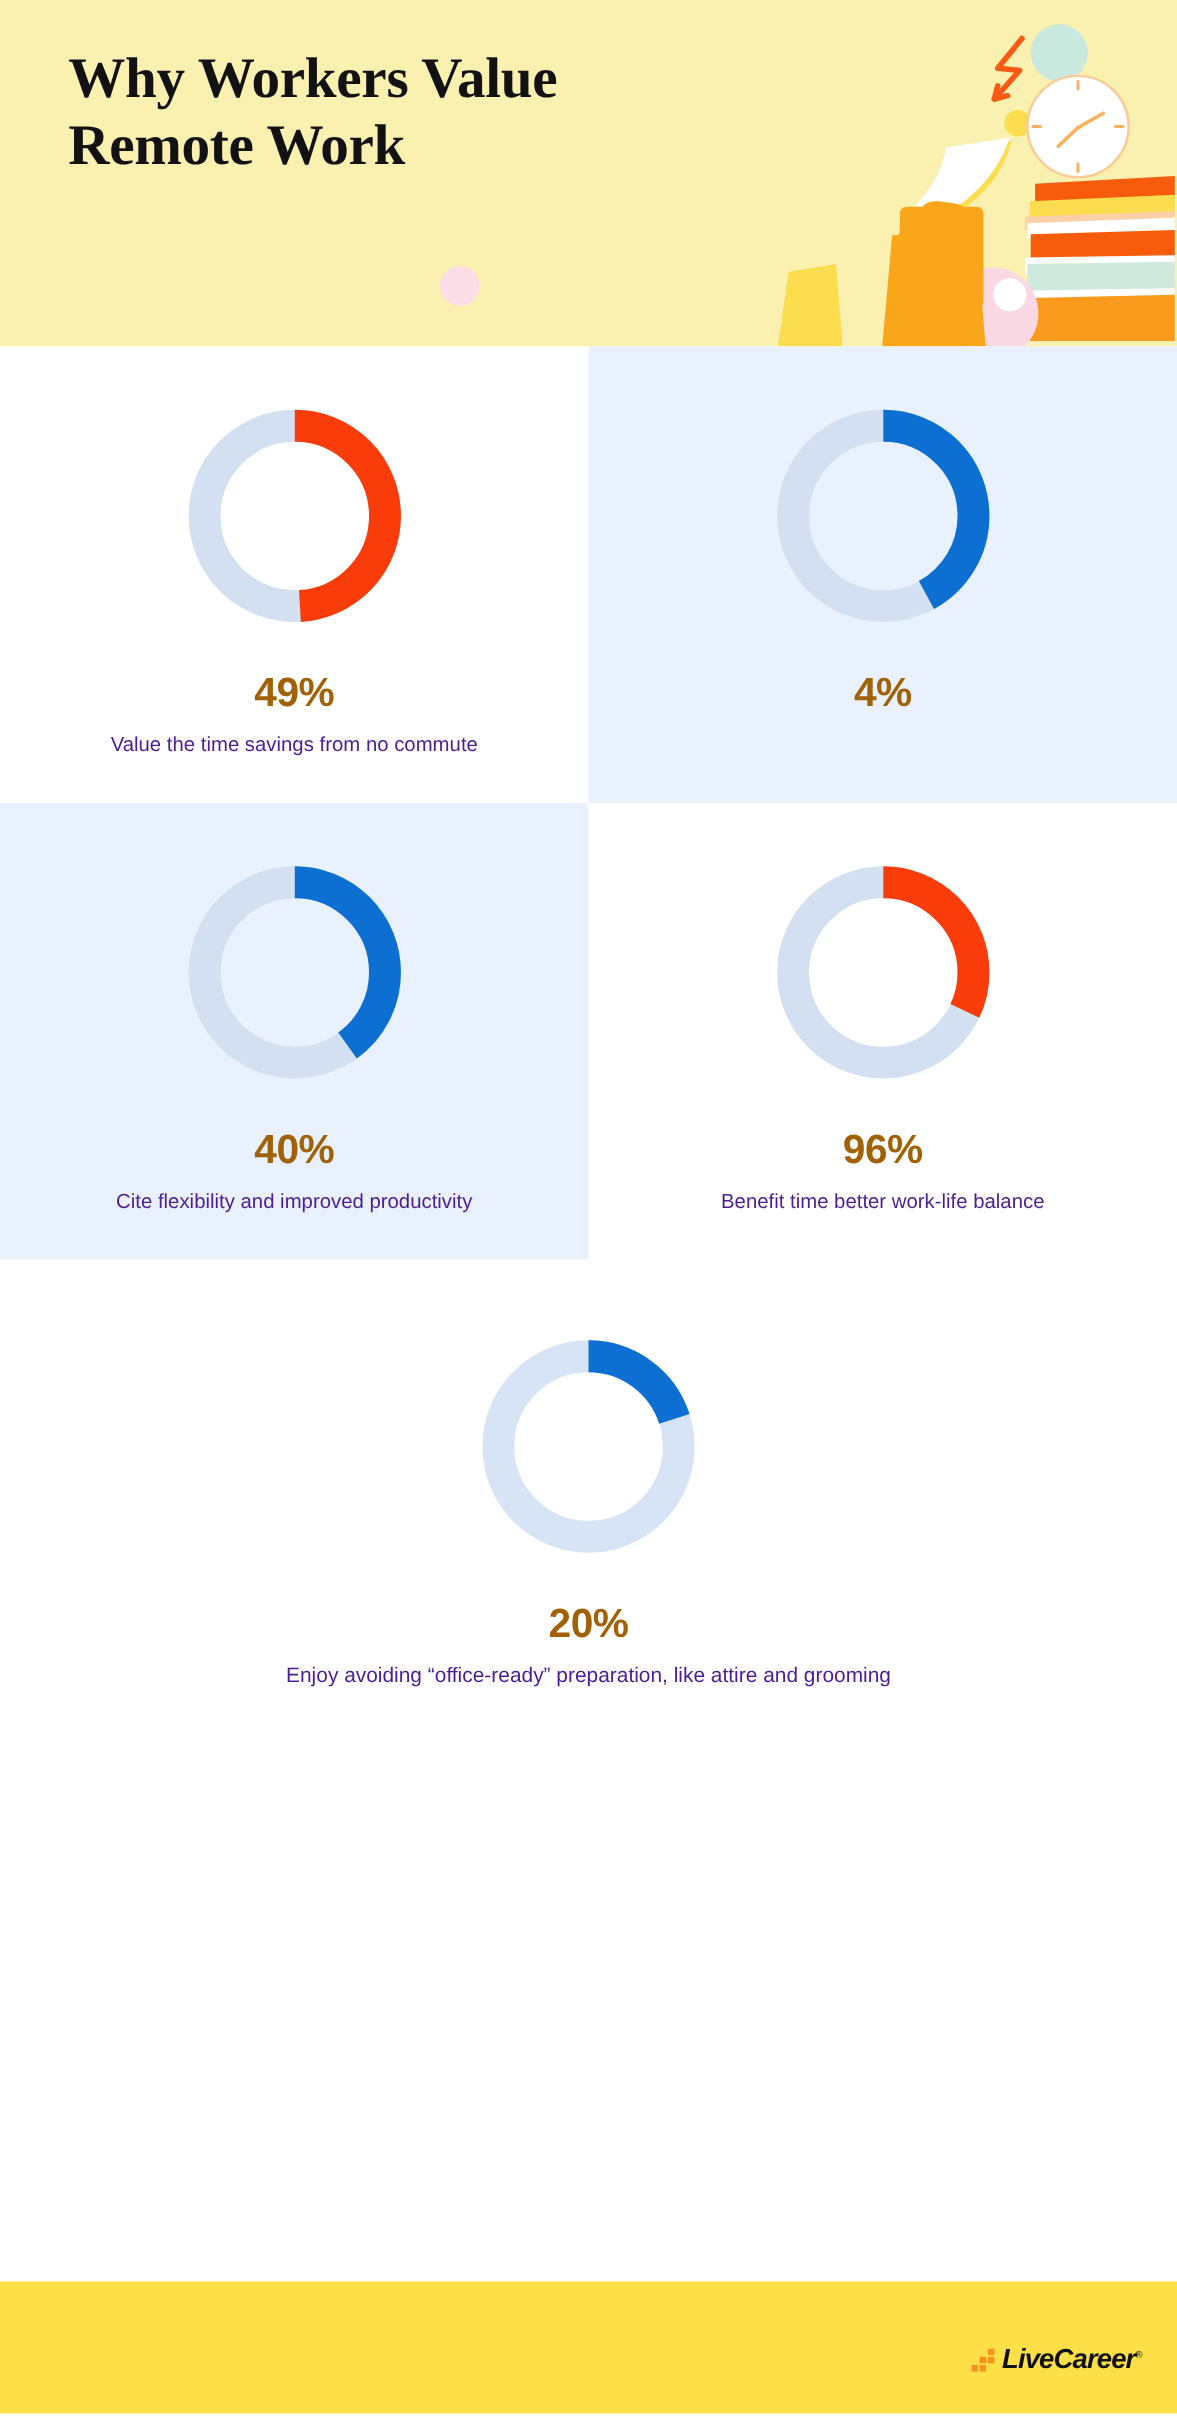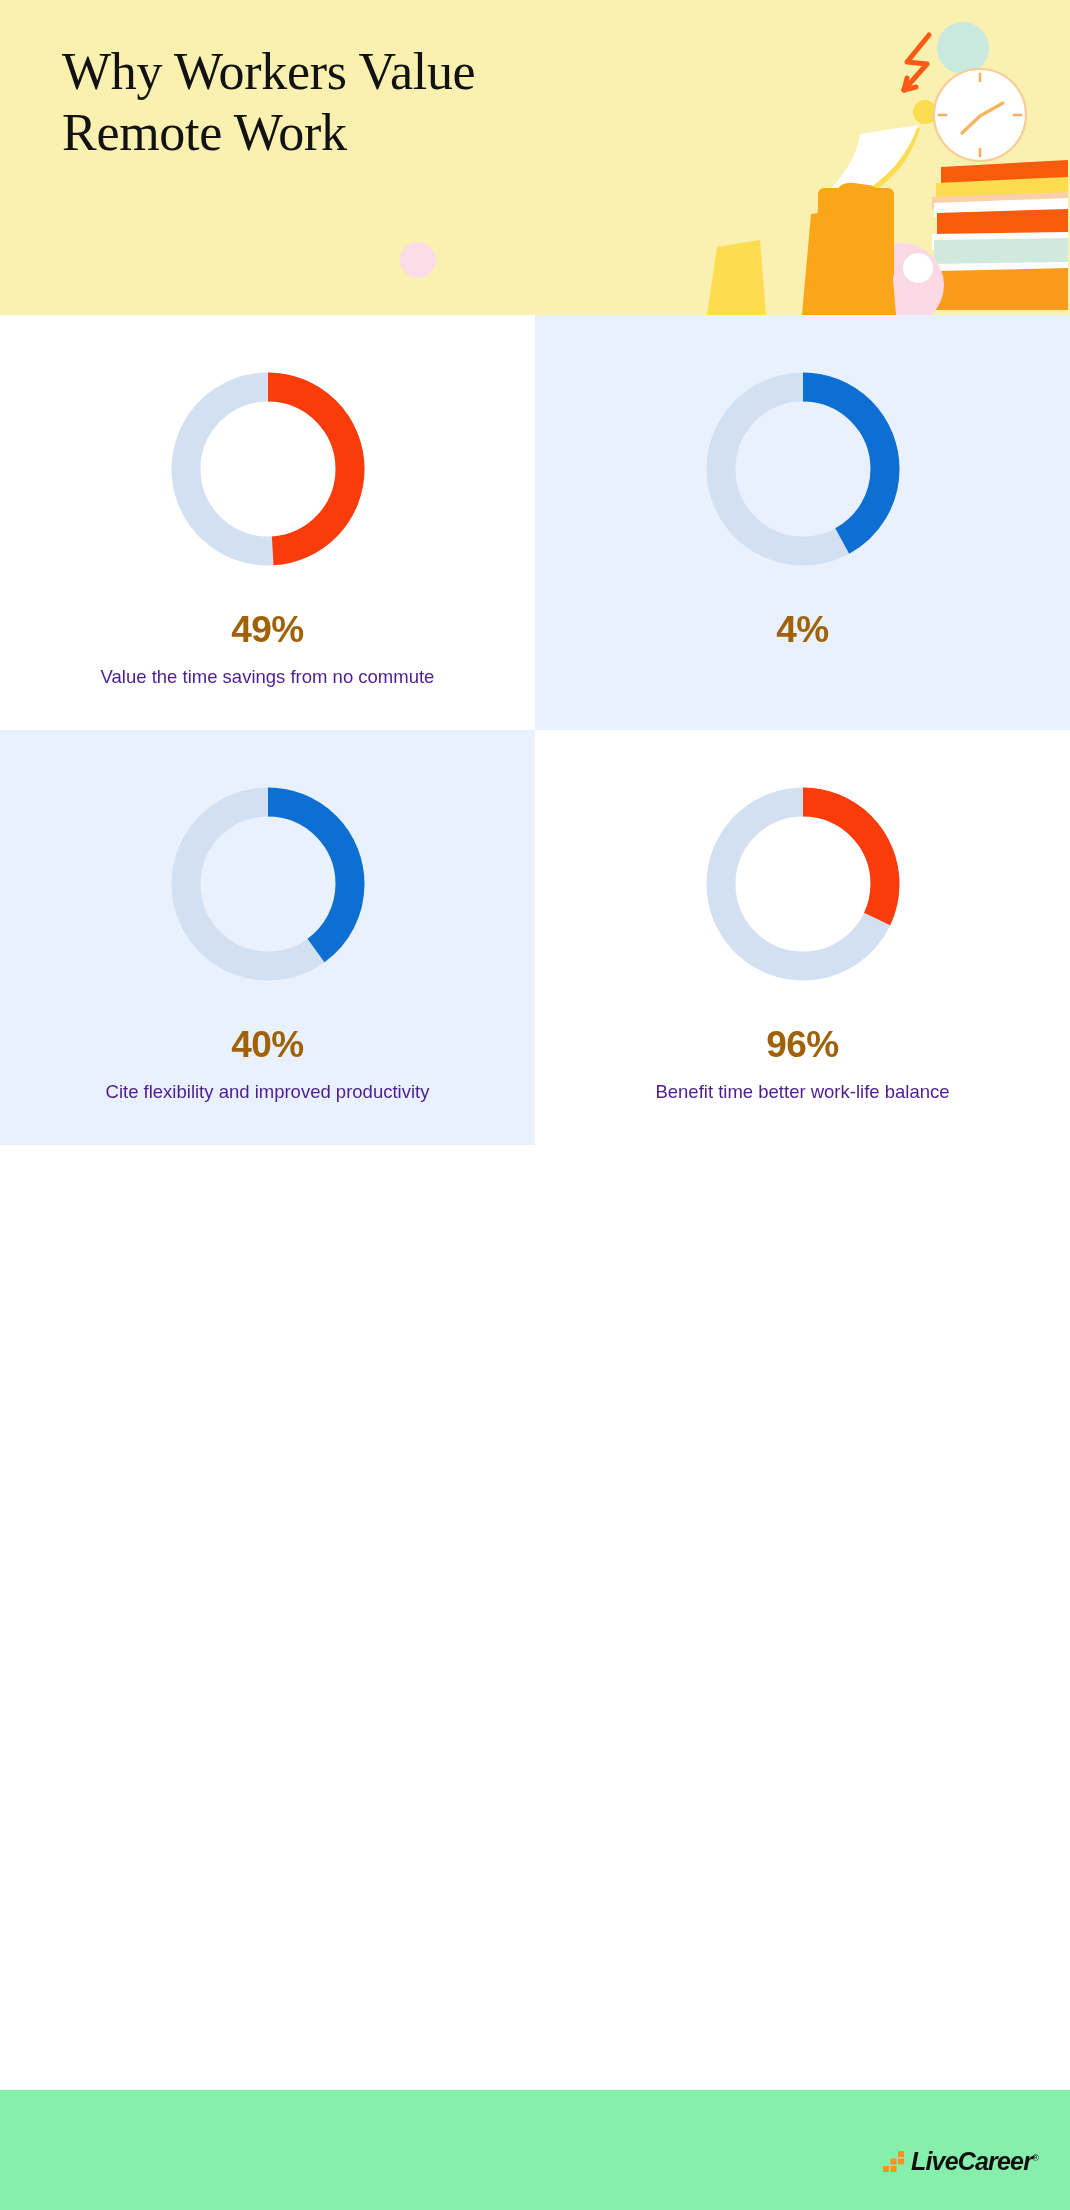--- a/index.html
+++ b/index.html
@@ -25,21 +25,21 @@
     height: 315px;
     background: #FAF0AF;
     overflow: hidden;
   }
   .header-title {
     position: absolute;
     left: 62px;
     top: 42px;
     width: 640px;
     font-family: "Liberation Serif", serif;
-    font-weight: normal;
+    font-weight: bold;
     font-size: 52px;
     line-height: 1.17;
     letter-spacing: -0.3px;
     color: #121212;
     white-space: pre-line;
   }
 
   .header-art {
     position: absolute;
     right: 0;
@@ -102,24 +102,24 @@
   }
   .desc.wide-desc {
     max-width: 900px;
     font-size: 19px;
   }
 
   
   .footer {
     position: absolute;
     left: 0;
-    bottom: 0;
+    bottom: 16px;
     width: 1070px;
     height: 120px;
-    background: #86efac;
+    background: #fde047;
   }
   .logo {
     position: absolute;
     right: 32px;
     bottom: 36px;
     display: flex;
     align-items: center;
     gap: 6px;
   }
   .logo-mark { display: block; }
@@ -245,20 +245,30 @@
       <div class="cell bg-white">
         <svg class="donut" width="196" height="196" viewBox="0 0 196 196" xmlns="http://www.w3.org/2000/svg">
           <circle cx="98" cy="98" r="82" fill="none" stroke="#D2E0F2" stroke-width="29"></circle>
           <circle cx="98" cy="98" r="82" fill="none" stroke="#FA3C0A" stroke-width="29" stroke-dasharray="164.8 350.3" transform="rotate(-90 98 98)"></circle>
         </svg>
         <div class="pct">96%</div>
         <div class="desc">Benefit time better work-life balance</div>
       </div>
     </div>
 
+    <div class="row">
+      <div class="cell-wide">
+        <svg class="donut" width="196" height="196" viewBox="0 0 196 196" xmlns="http://www.w3.org/2000/svg">
+          <circle cx="98" cy="98" r="82" fill="none" stroke="#D6E4F5" stroke-width="29"></circle>
+          <circle cx="98" cy="98" r="82" fill="none" stroke="#0D6FD1" stroke-width="29" stroke-dasharray="103.0 412.1" transform="rotate(-90 98 98)"></circle>
+        </svg>
+        <div class="pct narrow">20%</div>
+        <div class="desc wide-desc">Enjoy avoiding “office-ready” preparation, like attire and grooming</div>
+      </div>
+    </div>
 
   </div>
 
   <div class="footer">
     <div class="logo">
       <svg class="logo-mark" width="22" height="22" viewBox="0 0 22 22" xmlns="http://www.w3.org/2000/svg">
         <rect x="0" y="15" width="6" height="6" fill="#F7941E"></rect>
         <rect x="7.5" y="15" width="6" height="6" fill="#F7941E"></rect>
         <rect x="7.5" y="7.5" width="6" height="6" fill="#F7941E"></rect>
         <rect x="15" y="7.5" width="6" height="6" fill="#F7941E"></rect>

